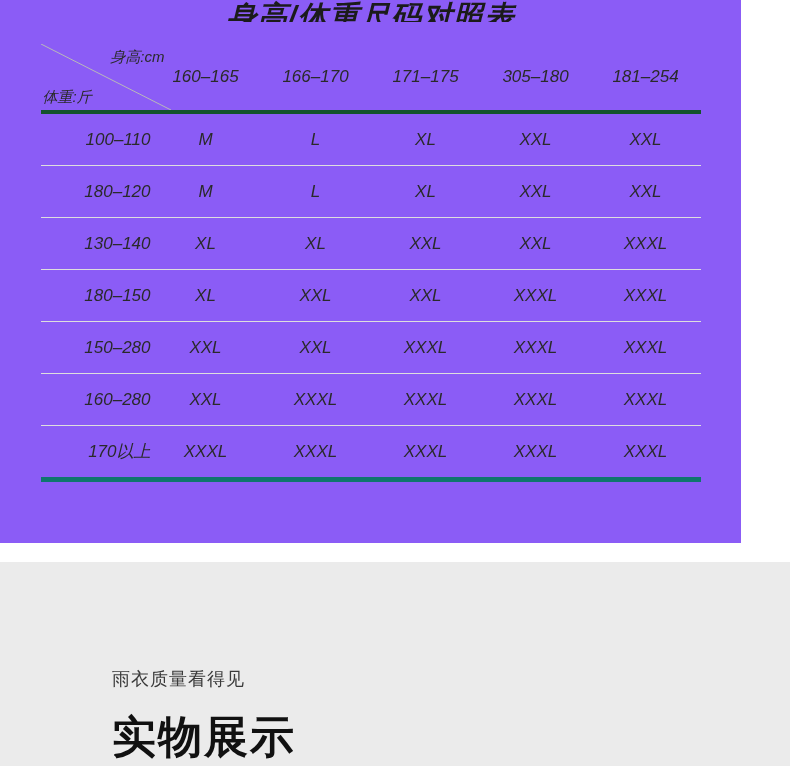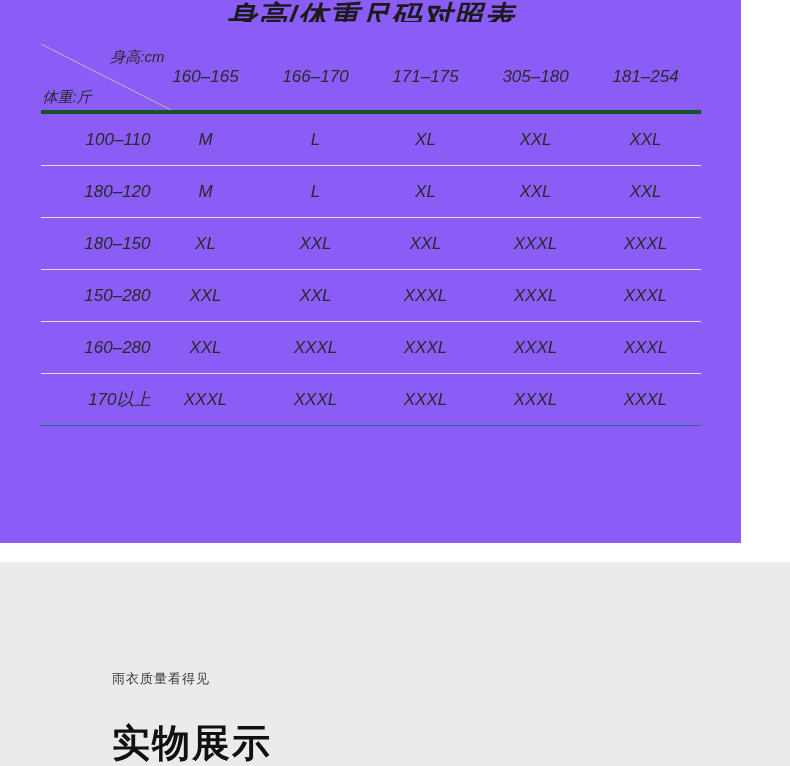--- a/index.html
+++ b/index.html
@@ -59,21 +59,21 @@
     font-weight: normal;
     text-align: center;
     vertical-align: middle;
     padding: 0;
   }
   table.size-table tr.head-row th {
     border-bottom: 4px solid #14532d;
     height: 66px;
   }
   table.size-table tr:last-child td {
-    border-bottom: 1px solid #0f766e;
+    border-bottom: 5px solid #0f766e;
   }
   
   table.size-table .rowlabel {
     text-align: right;
     padding-left: 4px;
     color: #2a2a2a;
     width: 130px;
   }
 
   
@@ -115,28 +115,28 @@
     width: 790px;
     height: 204px;
     background: #ebebeb;
   }
   .lower-inner {
     position: absolute;
     left: 112px;
     top: 105px;
   }
   .sub-caption {
-    font-size: 13px;
+    font-size: 18px;
     color: #3a3a3a;
     letter-spacing: 1px;
     line-height: 24px;
   }
   .big-caption {
-    margin-top: 30px;
-    font-size: 38px;
+    margin-top: 24px;
+    font-size: 44px;
     font-weight: bold;
     color: #111111;
     letter-spacing: 2px;
     line-height: 44px;
   }
 
   
   .gap {
     position: absolute;
     left: 0;
@@ -185,20 +185,28 @@
         <tr>
           <td class="rowlabel">180–120</td>
           <td>M</td>
           <td>L</td>
           <td>XL</td>
           <td>XXL</td>
           <td>XXL</td>
         </tr>
 
 
+        <tr>
+          <td class="rowlabel">130–140</td>
+          <td>XL</td>
+          <td>XL</td>
+          <td>XXL</td>
+          <td>XXL</td>
+          <td>XXXL</td>
+        </tr>
 
         <tr>
           <td class="rowlabel">180–150</td>
           <td>XL</td>
           <td>XXL</td>
           <td>XXL</td>
           <td>XXXL</td>
           <td>XXXL</td>
         </tr>
 

